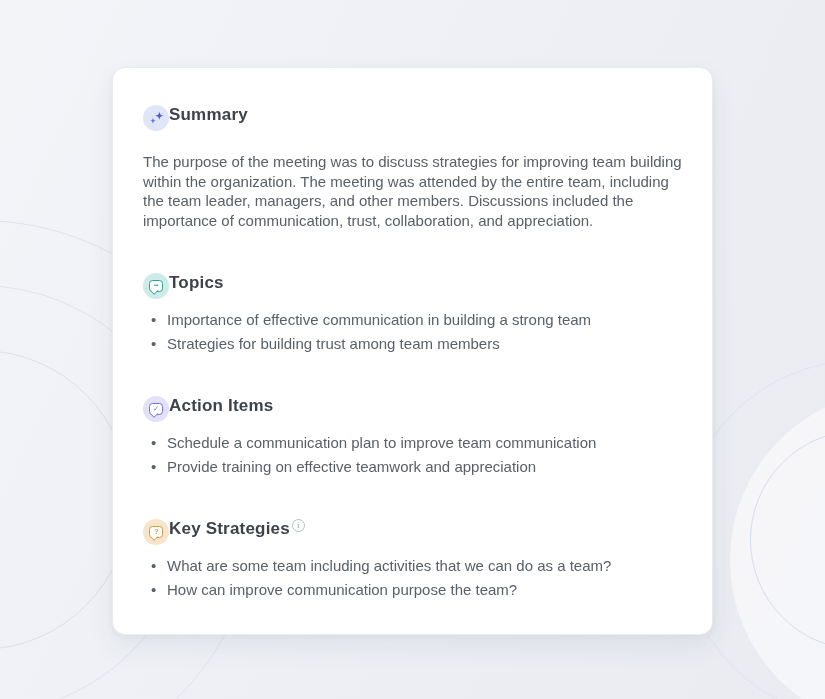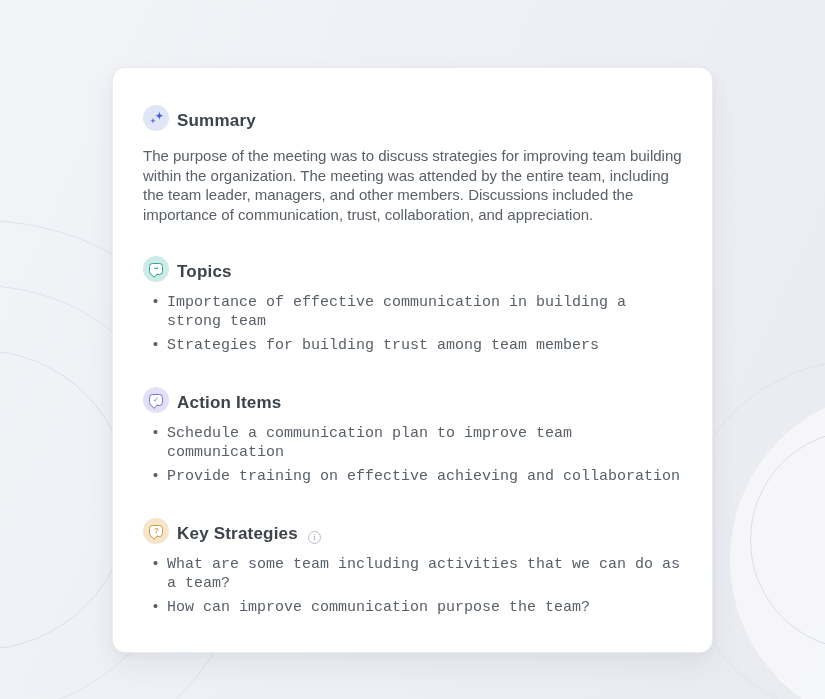--- a/index.html
+++ b/index.html
@@ -19,46 +19,46 @@
   .blob.r  { position:absolute; width:340px; height:340px; left:730px; top:390px;
              border-radius:50%; background:rgba(255,255,255,.55); pointer-events:none; }
 
   .card {
     position:absolute; left:112px; top:67px; width:601px; min-height:563px;
     background:#ffffff; border:1px solid #e9ebef; border-radius:13px;
     box-shadow:0 12px 28px rgba(40,50,70,.07), 0 2px 6px rgba(40,50,70,.04);
     padding:37px 30px 30px 30px;
   }
 
-  .section + .section { margin-top:32px; }
-  .sec-head { display:flex; align-items:flex-end; gap:8px; }
+  .section + .section { margin-top:43px; }
+  .sec-head { display:flex; align-items:flex-start; }
   .sec-title { font-size:17px; font-weight:700; color:#3d434b; letter-spacing:.2px; }
 
   .sec-icon { width:26px; height:26px; border-radius:50%; flex:none;
               display:flex; align-items:center; justify-content:center; }
   .sec-icon.summary { background:#dfe6f8; }
   .sec-icon.topics  { background:#cdebe8; --fg:#2fa29a; }
   .sec-icon.action  { background:#e2e1f8; --fg:#7a6ee2; }
   .sec-icon.quest   { background:#f6e5c8; --fg:#cf9a43; }
 
   .bubble { position:relative; width:14px; height:11.5px; background:#fff;
             border:1.6px solid var(--fg); border-radius:3.5px;
             display:flex; align-items:center; justify-content:center; }
   .bubble::after { content:""; position:absolute; left:1px; bottom:-3.2px;
             width:4.5px; height:4.5px; background:#fff;
             border-left:1.6px solid var(--fg); border-bottom:1.6px solid var(--fg);
             transform:rotate(-45deg); border-bottom-left-radius:1px; }
   .glyph { position:relative; z-index:1; font-size:7.5px; font-weight:700;
            color:var(--fg); line-height:1; margin-top:-1px; letter-spacing:-.5px; }
 
-  .para { margin-top:15px; font-size:15px; line-height:19.5px; color:#596068; }
+  .para { margin-top:21px; font-size:15px; line-height:19.5px; color:#596068; }
 
   ul.items { margin-top:11px; list-style:none; }
   ul.items li { position:relative; padding-left:24px; font-size:15px;
-                line-height:19px; color:#596068; margin-bottom:5px;font-family:Liberation Mono, monospace; }
+                line-height:19px; color:#596068; margin-bottom:5px; }
   ul.items li::before { content:"•"; position:absolute; left:8px; top:0;
                 color:#596068; font-size:15px; }
 
   .info-dot { width:13px; height:13px; border:1.3px solid #b9bfc8; border-radius:50%;
               margin-left:2px; display:inline-flex; align-items:center; justify-content:center;
               font-size:8px; color:#b9bfc8; font-weight:700; line-height:1;
               font-family:"Liberation Serif","DejaVu Serif",serif; }
 </style>
 </head>
 <body>
@@ -104,21 +104,21 @@
     <div class="sec-head">
       <span class="sec-icon action">
         <span class="bubble">
             <span class="glyph">✓</span>
           </span>
       </span>
       <span class="sec-title">Action Items</span>
     </div>
     <ul class="items">
       <li>Schedule a communication plan to improve team communication</li>
-      <li>Provide training on effective achieving and collaboration</li>
+      <li>Provide training on effective teamwork and appreciation</li>
     </ul>
   </div>
 
   <div class="section">
     <div class="sec-head">
       <span class="sec-icon quest">
         <span class="bubble">
             <span class="glyph">?</span>
           </span>
       </span>

